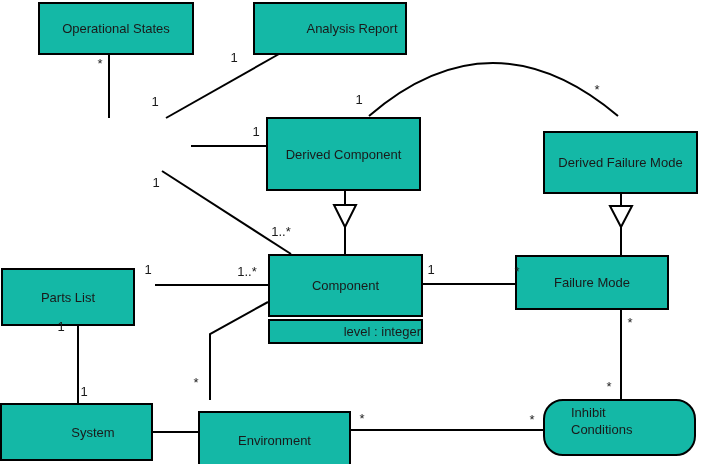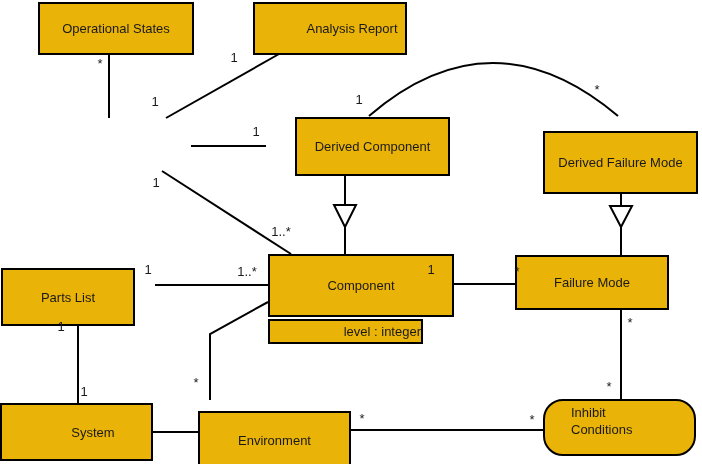--- a/index.html
+++ b/index.html
@@ -9,21 +9,21 @@
     background:#ffffff;
     font-family:"Liberation Sans", sans-serif;
     overflow:hidden;
   }
   #connectors {
     position:absolute; left:0; top:0;
   }
   .node {
     position:absolute;
     box-sizing:border-box;
-    background:#eab308;
+    background:#14b8a6;
     border:2px solid #000000;
     display:flex;
     align-items:center;
     justify-content:center;
     font-size:13px;
     color:#1a1a1a;
     white-space:nowrap;
   }
   .node.attr-compartment {
     justify-content:flex-end;
@@ -87,33 +87,33 @@
 
   <div class="node" style="left:38px;top:2px;width:156px;height:53px;">
     <span>Operational States</span>
   </div>
 
   <div class="node" style="left:253px;top:2px;width:154px;height:53px;padding-left:44px;">
     <span>Analysis Report</span>
   </div>
 
 
-  <div class="node" style="left:266px;top:117px;width:155px;height:59px;margin-left:29px;">
+  <div class="node" style="left:266px;top:117px;width:155px;height:74px;">
     <span>Derived Component</span>
   </div>
 
   <div class="node" style="left:543px;top:115px;width:155px;height:63px;margin-top:16px;">
     <span>Derived Failure Mode</span>
   </div>
 
   <div class="node" style="left:1px;top:268px;width:134px;height:58px;">
     <span>Parts List</span>
   </div>
 
-  <div class="node" style="left:268px;top:254px;width:186px;height:63px;">
+  <div class="node" style="left:268px;top:254px;width:155px;height:63px;">
     <span>Component</span>
   </div>
   <div class="node attr-compartment" style="left:268px;top:319px;width:155px;height:25px;">
     <span>level : integer</span>
   </div>
 
   <div class="node" style="left:515px;top:255px;width:154px;height:55px;">
     <span>Failure Mode</span>
   </div>
 

